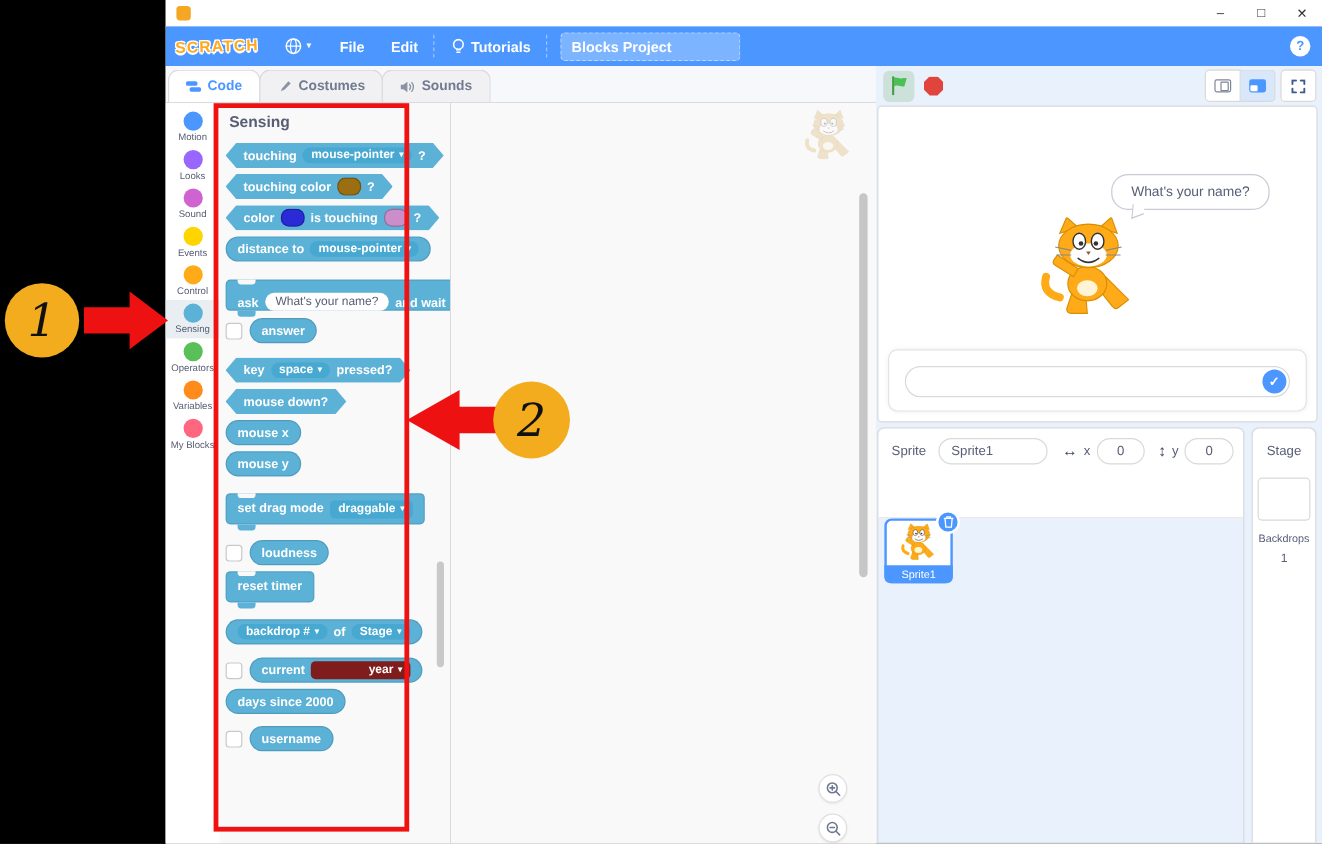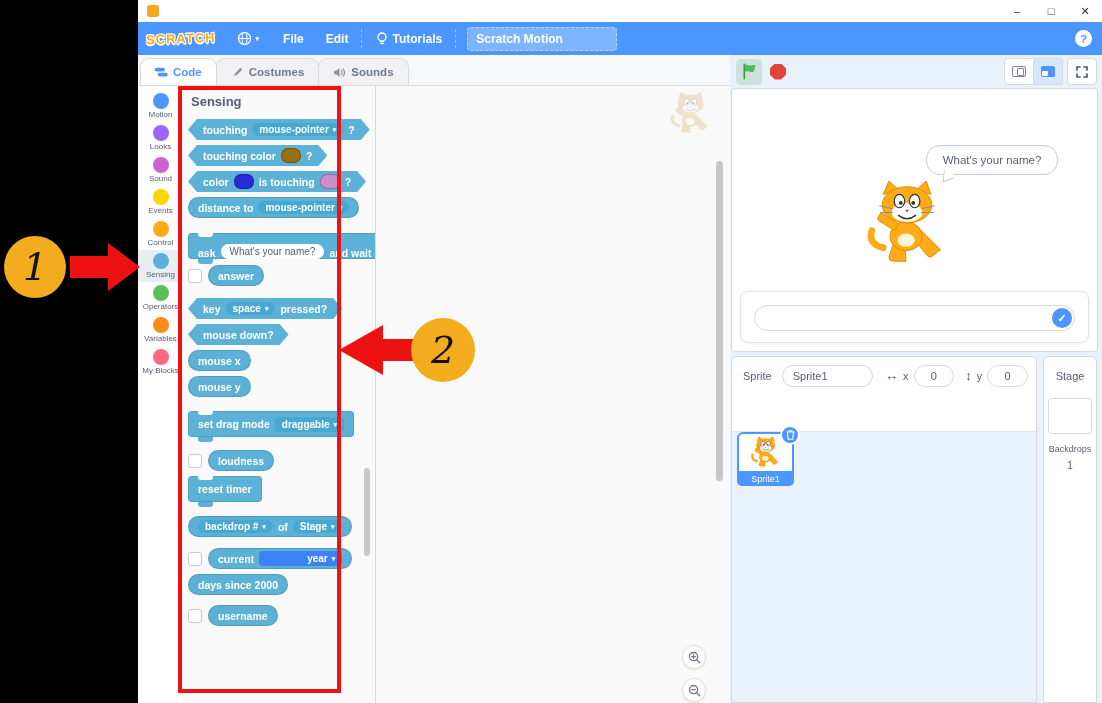--- a/index.html
+++ b/index.html
@@ -176,21 +176,21 @@
       <div class="menuitem" style="margin-left:4px;">Edit</div>
       <div class="mdivider"></div>
       <div class="menuitem">
         <svg width="12" height="14" viewBox="0 0 12 14">
           <circle cx="6" cy="5" r="4" fill="none" stroke="#fff" stroke-width="1.3"></circle>
           <path d="M4.5 9.5 h3 M4.8 11.5 h2.4" stroke="#fff" stroke-width="1.3" stroke-linecap="round"></path>
         </svg>
         <span>Tutorials</span>
       </div>
       <div class="mdivider"></div>
-      <div class="projfield">Scratch Motion</div>
+      <div class="projfield">Blocks Project</div>
       <div class="helpbtn">?</div>
     </div>
 
     <div class="editor">
       <div class="tabbar" id="tabbar">
           <div class="tab active">
             <svg class="tabicon" viewBox="0 0 15 12">
               <rect x="0" y="0.5" width="11" height="4.4" rx="1.6" fill="#4C97FF"></rect>
               <rect x="3.5" y="6.2" width="11" height="4.4" rx="1.6" fill="#4C97FF"></rect>
             </svg>
@@ -355,21 +355,21 @@
                   <span class="bd" style="background: rgb(71, 168, 209);">
                     <span>Stage</span>
                     <span class="caret">▾</span>
                   </span>
                 </div>
               </div>
               <div class="brow" style="margin-top: 11px;">
                 <span class="bcheck"></span>
                 <div class="blk reporter" style="background: rgb(92, 177, 214);">
                   <span class="bt">current</span>
-                  <span class="bd rect" style="background: #3b82f6; padding-left: 48px;">
+                  <span class="bd rect" style="background: #7f1d1d; padding-left: 48px;">
                     <span>year</span>
                     <span class="caret">▾</span>
                   </span>
                 </div>
               </div>
               <div class="brow">
                 <div class="blk reporter" style="background: rgb(92, 177, 214);">
                   <span class="bt">days since 2000</span>
                 </div>
               </div>

